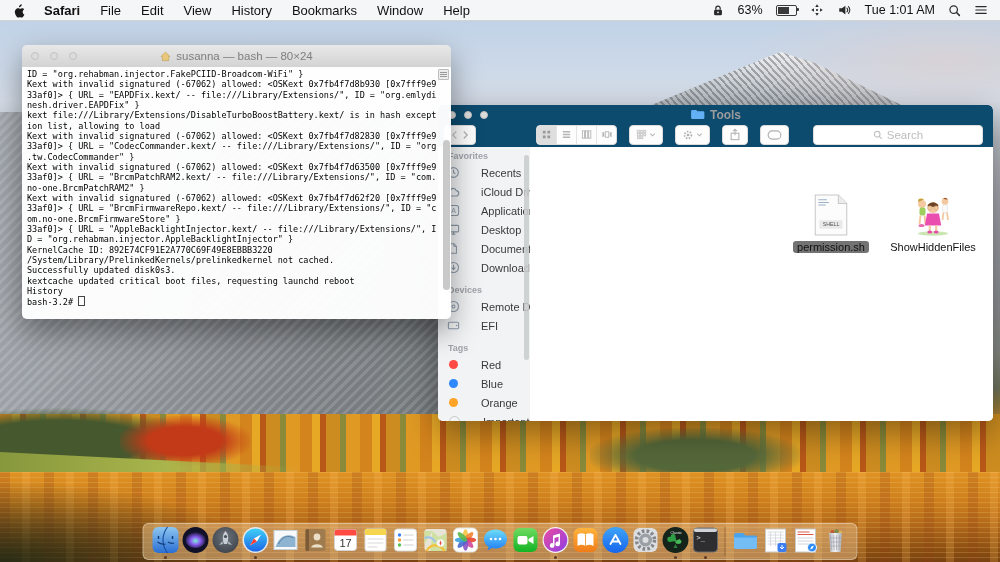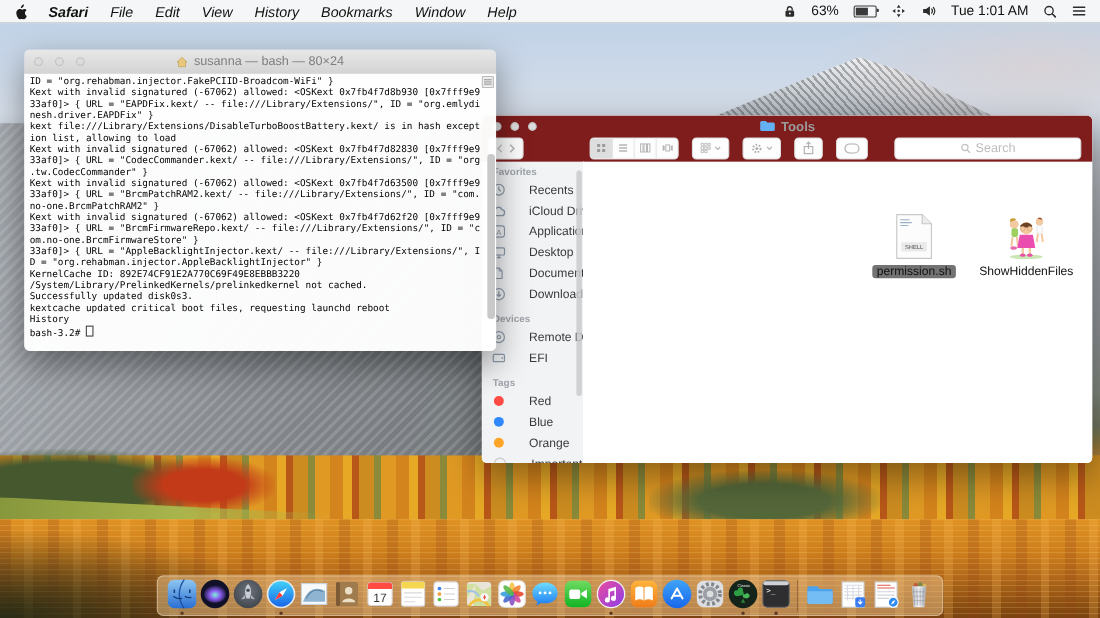--- a/index.html
+++ b/index.html
@@ -23,36 +23,36 @@
   .wp-grass{position:absolute;left:0;top:452px;width:300px;height:34px;background:linear-gradient(90deg,#87973c,#a9b54c 55%,rgba(169,181,76,0));clip-path:polygon(0 0,100% 45%,100% 100%,0 100%);}
   .wp-lake{position:absolute;left:0;top:472px;right:0;bottom:0;
     background:repeating-linear-gradient(180deg,rgba(255,214,130,.20) 0 1px,rgba(0,0,0,0) 1px 5px),
                repeating-linear-gradient(90deg,rgba(140,60,20,.22) 0 10px,rgba(0,0,0,0) 10px 22px,rgba(255,190,90,.22) 22px 30px,rgba(0,0,0,0) 30px 44px),
                linear-gradient(180deg,#e09324,#cc7d1c 35%,#b0671a 60%,#8d5012 85%,#7a4210);}
   .wp-lake-dark{position:absolute;left:0;top:480px;width:260px;height:82px;background:radial-gradient(ellipse at 0% 100%,rgba(32,42,22,.9),rgba(32,42,22,0) 70%);}
 
   
   .menubar{position:absolute;left:0;top:0;right:0;height:20px;background:rgba(247,247,247,.97);border-bottom:1px solid rgba(0,0,0,.14);display:flex;align-items:center;z-index:50;}
   .menubar .apple{margin-left:13px;display:flex;align-items:center;}
-  .menu-items{display:flex;align-items:center;margin-left:18px;gap:20px;font-style:italic;}
+  .menu-items{display:flex;align-items:center;margin-left:18px;gap:20px;}
   .menu-item{font-size:13px;color:#111;}
   .menu-item.bold{font-weight:bold;}
   .menu-status{margin-left:auto;display:flex;align-items:center;gap:13px;padding-right:12px;}
   .mtext{font-size:12.5px;color:#111;}
   .micon{display:flex;align-items:center;}
   .batt{display:inline-block;width:19px;height:9px;border:1px solid #3a3a3a;border-radius:2px;position:relative;}
   .batt::before{content:"";position:absolute;left:1px;top:1px;bottom:1px;width:60%;background:#3a3a3a;}
   .batt::after{content:"";position:absolute;right:-3px;top:2px;width:2px;height:3px;background:#3a3a3a;border-radius:0 1px 1px 0;}
 
   
   .tl{width:8px;height:8px;border-radius:50%;background:#dcdcdc;border:1px solid #c2c2c2;box-sizing:border-box;}
 
   
   .finder{position:absolute;left:438px;top:105px;width:555px;height:316px;border-radius:5px;z-index:10;box-shadow:0 12px 34px rgba(0,0,0,.38);background:#fff;overflow:hidden;}
-  .fheader{position:absolute;left:0;top:0;right:0;height:42px;background:#7f1d1d;border-bottom:1px solid #d5d5d5;border-radius:5px 5px 0 0;}
+  .fheader{position:absolute;left:0;top:0;right:0;height:42px;background:#0c4a6e;border-bottom:1px solid #d5d5d5;border-radius:5px 5px 0 0;}
   .fheader .lights{position:absolute;left:10px;top:6px;display:flex;gap:8px;}
   .ftitle{position:absolute;left:0;right:0;top:2px;height:15px;display:flex;justify-content:center;align-items:center;gap:5px;font-size:12px;font-weight:bold;color:#9b9b9b;}
   .ftoolbar{position:absolute;left:0;top:17px;right:0;height:25px;display:flex;align-items:center;}
   .tbtn{height:18px;border:1px solid #dcdcdc;border-radius:4px;background:#fdfdfd;display:flex;align-items:center;justify-content:center;padding:0 6px;gap:2px;}
   .nav{margin-left:6px;width:30px;padding:0;gap:0;}
   .seg{margin-left:60px;display:flex;border:1px solid #dcdcdc;border-radius:4px;overflow:hidden;height:18px;background:#fdfdfd;}
   .segbtn{width:19px;display:flex;align-items:center;justify-content:center;border-right:1px solid #e3e3e3;}
   .segbtn:last-child{border-right:none;}
   .segbtn.sel{background:#dedede;}
   .m12{margin-left:12px;}

